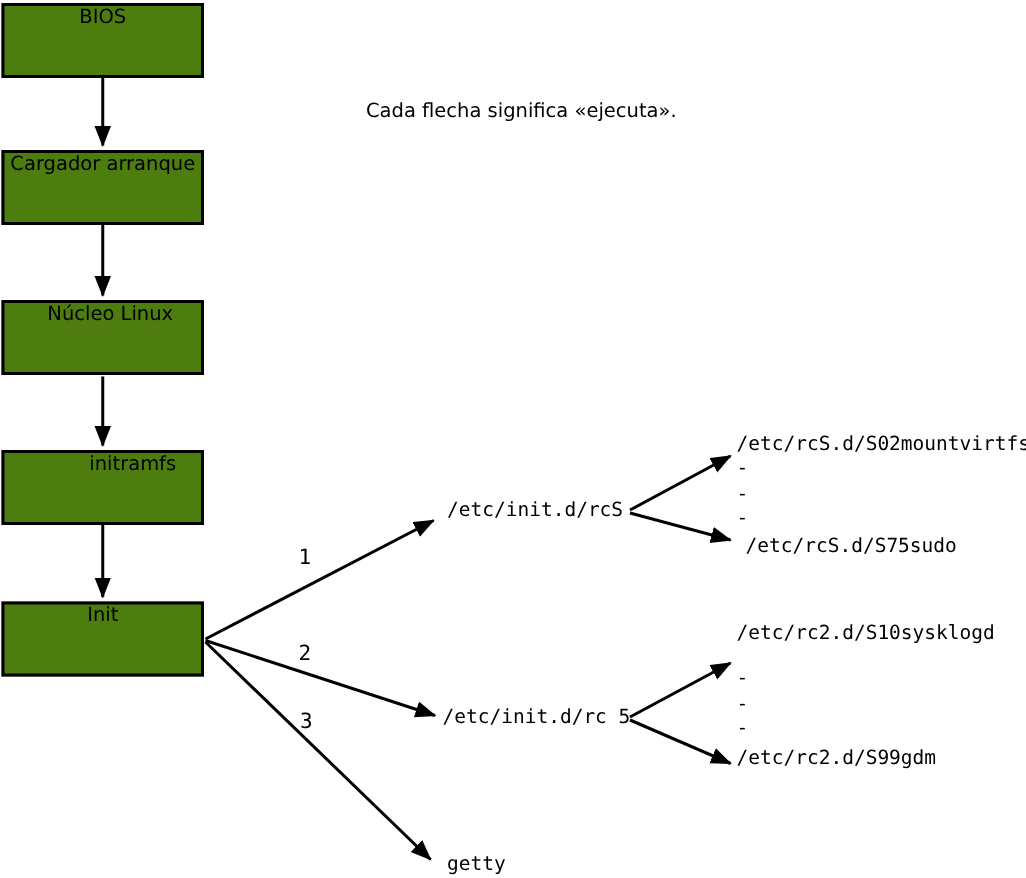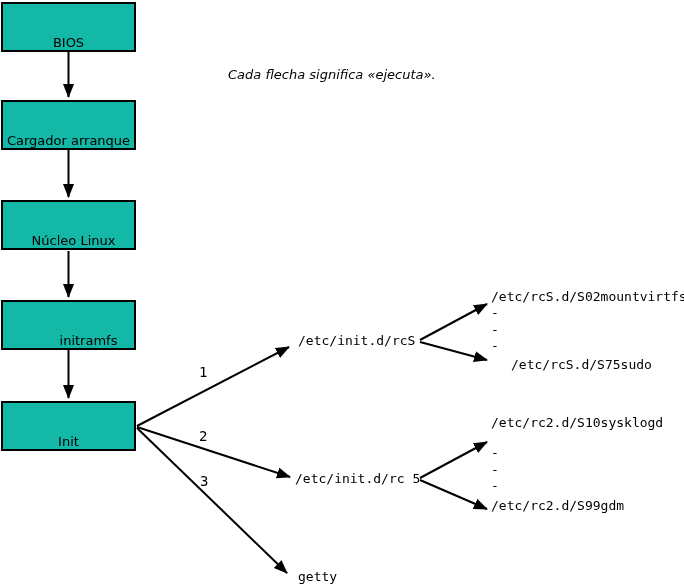--- a/index.html
+++ b/index.html
@@ -17,38 +17,37 @@
     left: 0; top: 0;
     width: 684px; height: 585px;
   }
   .box {
     position: absolute;
     left: 1px;
     width: 135px;
     height: 50px;
     box-sizing: border-box;
     border: 2px solid #000000;
-    background: #14b8a6;
+    background: #4d7c0f;
     display: flex;
-    align-items: flex-end;
+    align-items: flex-start;
     justify-content: center;
     font-size: 13px;
     white-space: nowrap;
   }
   .box-bios      { top: 2px; }
   .box-bootloader{ top: 100px; }
   .box-kernel    { top: 200px; padding-left: 10px; }
   .box-initramfs { top: 300px; padding-left: 40px; }
   .box-init      { top: 401px; }
   .note {
     position: absolute;
-    left: 228px; top: 67px;
+    left: 244px; top: 67px;
     font-size: 13px;
     white-space: nowrap;
-    font-style: italic;
   }
   .mono {
     position: absolute;
     font-family: "DejaVu Sans Mono", "Liberation Mono", monospace;
     font-size: 13px;
     line-height: 15px;
     white-space: pre;
   }
   .num {
     position: absolute;
@@ -56,21 +55,21 @@
     font-size: 14px;
     line-height: 15px;
   }
   .t-rcs        { left: 298px; top: 333px; }
   .t-rc2        { left: 295px; top: 471px; }
   .t-getty      { left: 298px; top: 569px; }
   .t-rcs-first  { left: 491px; top: 289px; }
   .t-rcs-dot1   { left: 491px; top: 305px; }
   .t-rcs-dot2   { left: 491px; top: 322px; }
   .t-rcs-dot3   { left: 491px; top: 338px; }
-  .t-rcs-last   { left: 511px; top: 357px; }
+  .t-rcs-last   { left: 497px; top: 357px; }
   .t-rc2-first  { left: 491px; top: 415px; }
   .t-rc2-dot1   { left: 491px; top: 445px; }
   .t-rc2-dot2   { left: 491px; top: 462px; }
   .t-rc2-dot3   { left: 491px; top: 478px; }
   .t-rc2-last   { left: 491px; top: 498px; }
   .n-1 { left: 199px; top: 365px; }
   .n-2 { left: 199px; top: 429px; }
   .n-3 { left: 200px; top: 474px; }
   svg line { stroke: #000000; stroke-width: 2; }
   svg .head { fill: #000000; }

